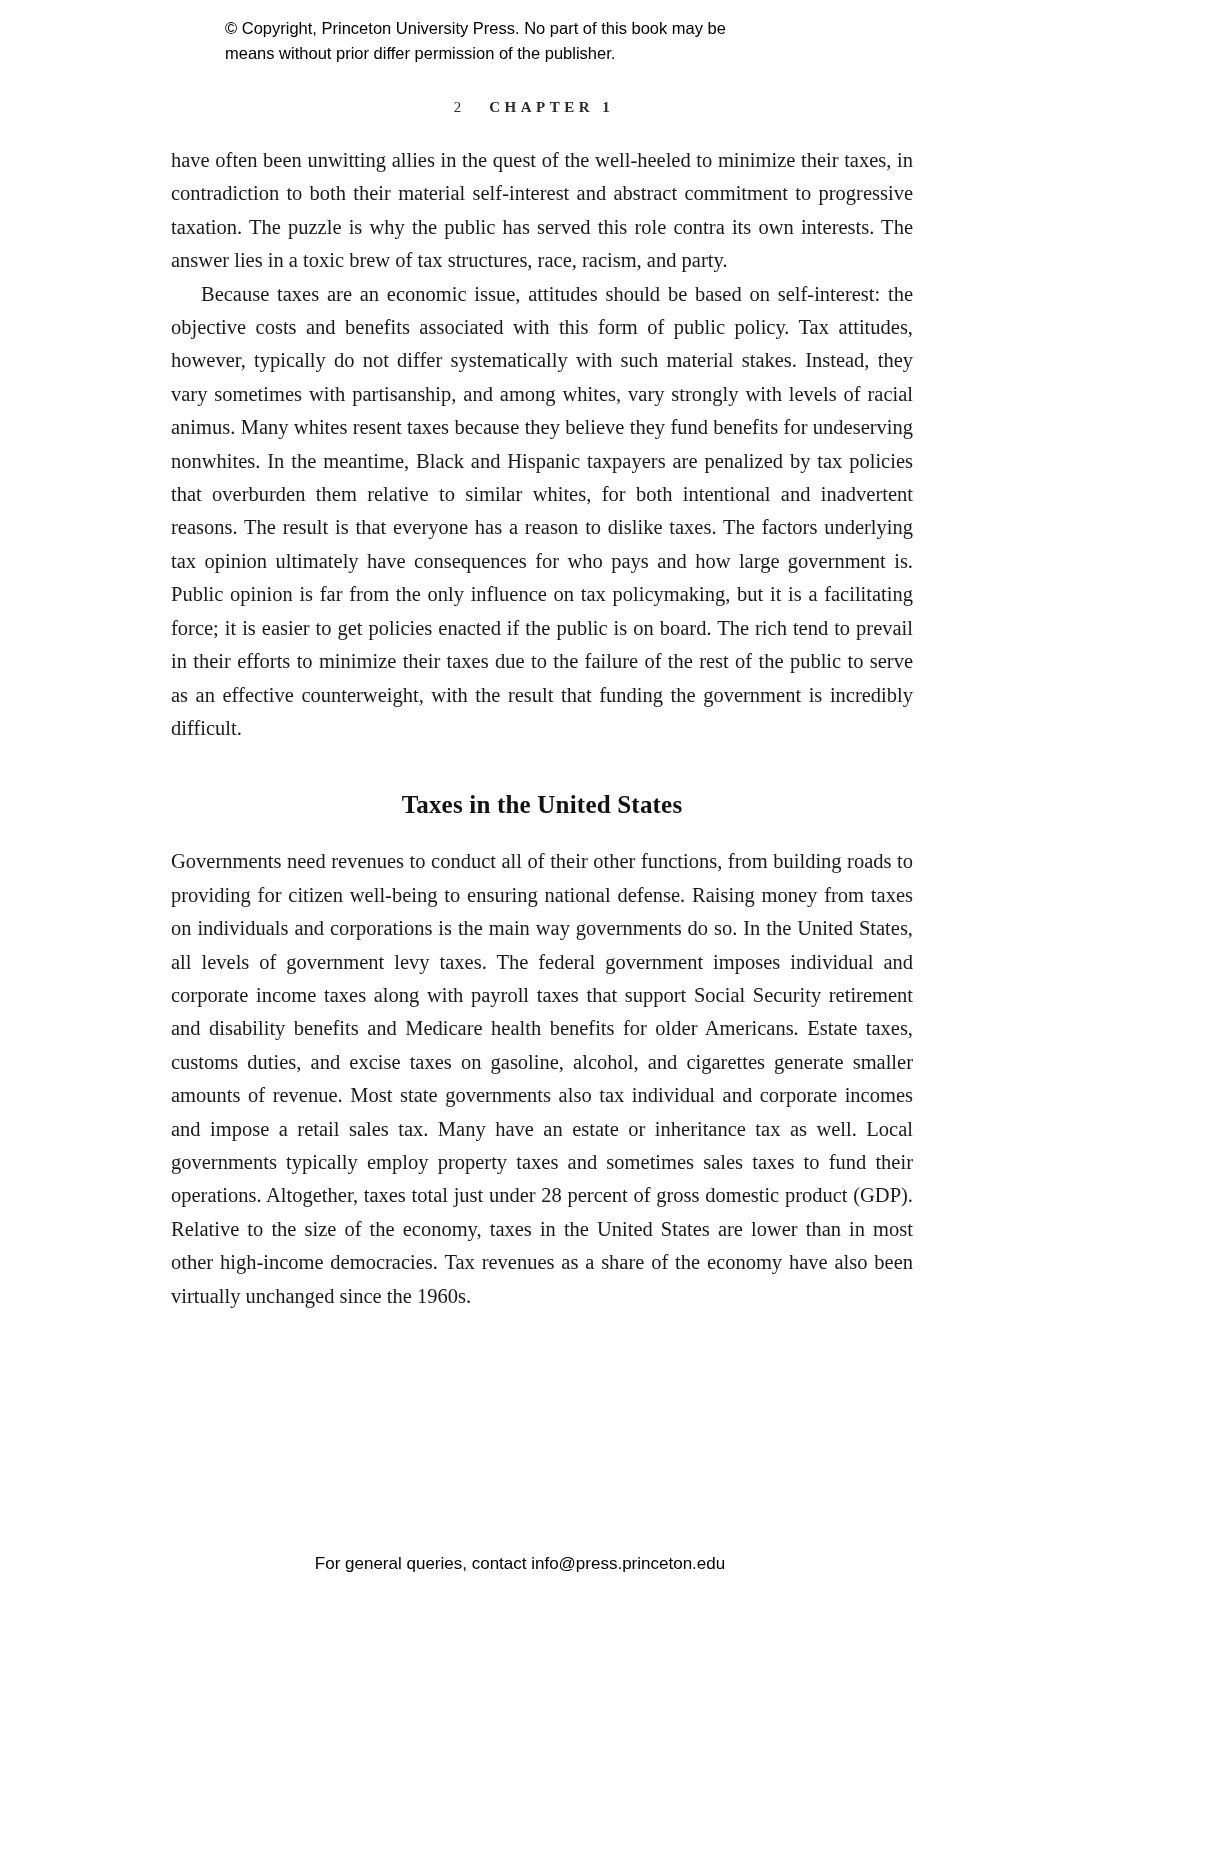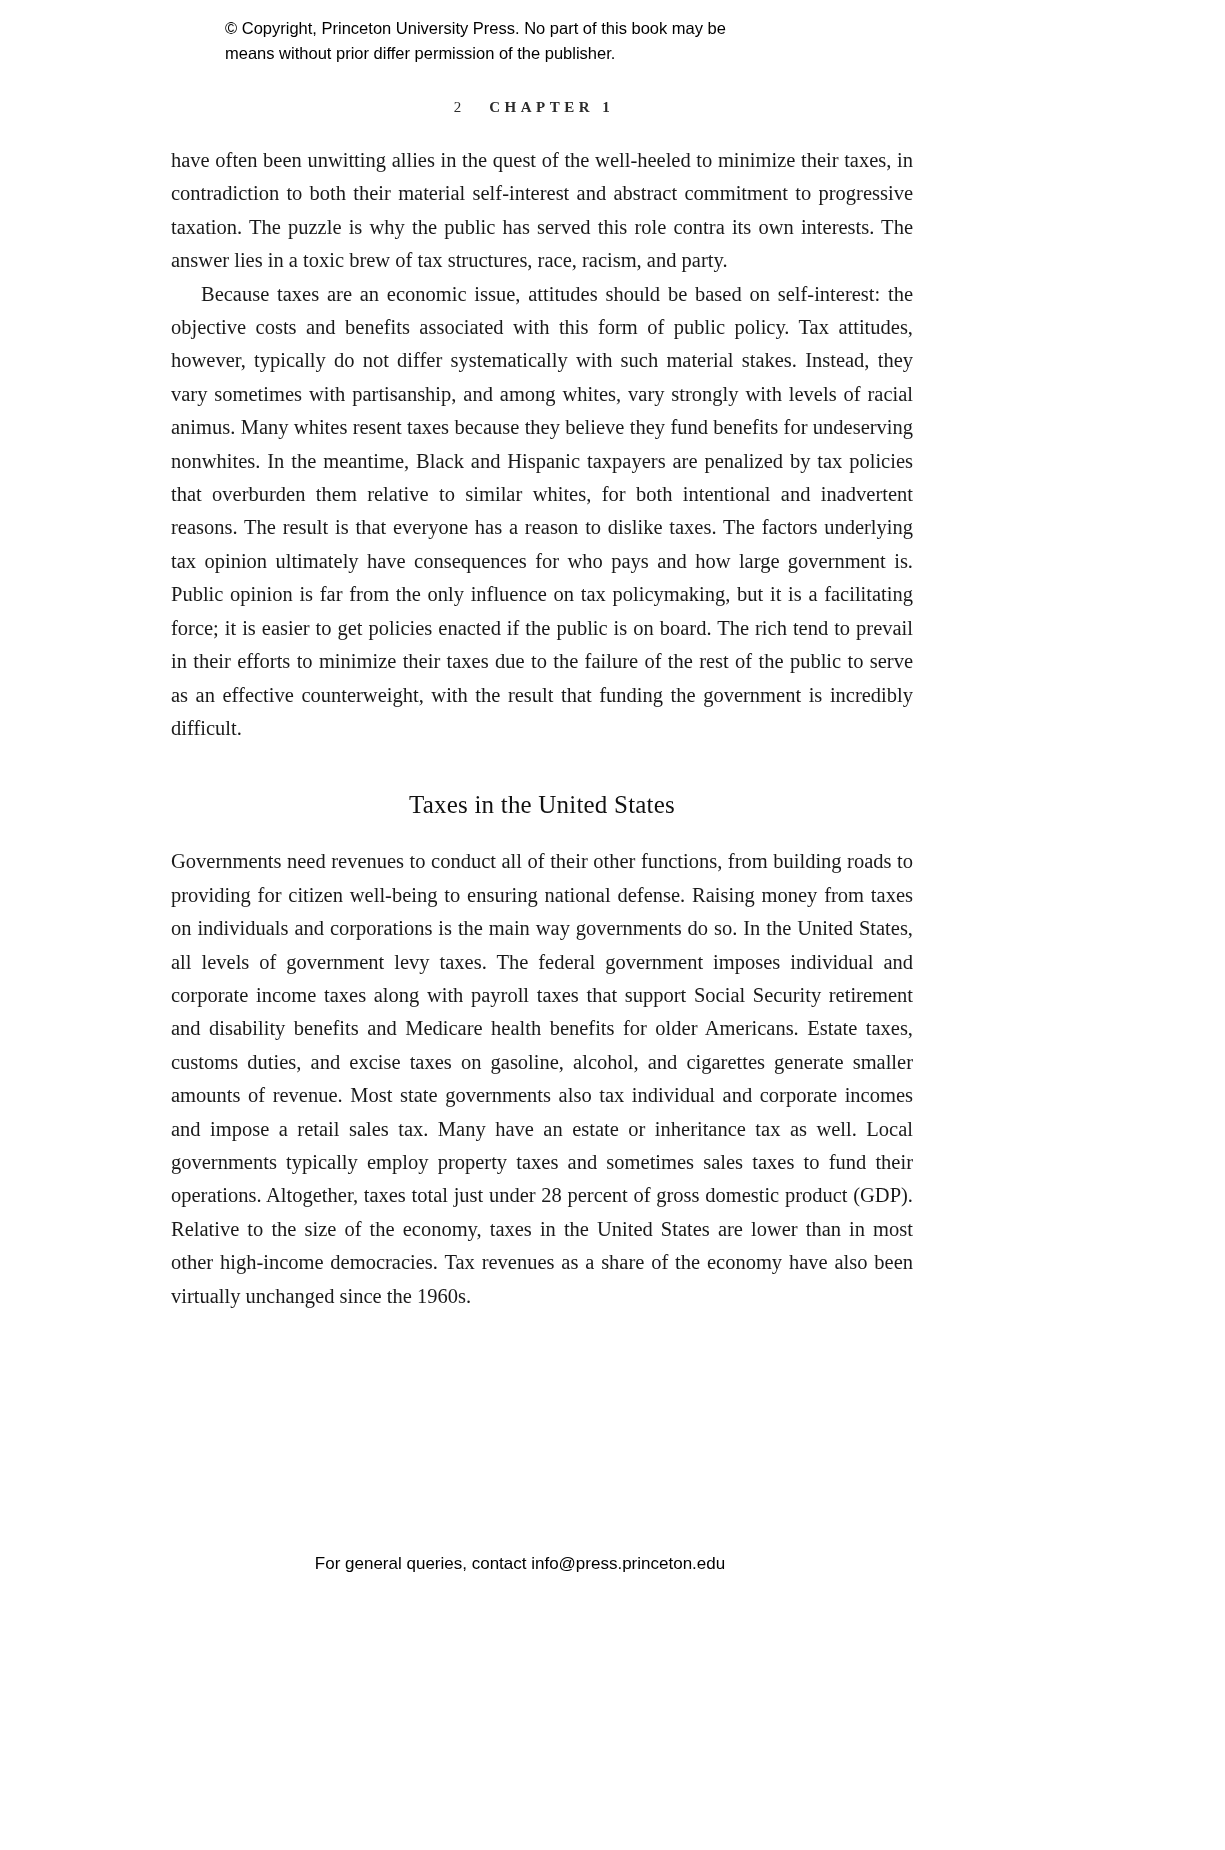--- a/index.html
+++ b/index.html
@@ -56,21 +56,21 @@
   }
   p.body {
     font-size: 20.5px;
     line-height: 33.4px;
     text-align: justify;
     color: #1a1a1a;
   }
   p.indent { text-indent: 30px; }
   h2.section-heading {
     font-size: 25px;
-    font-weight: normal;
+    font-weight: bold;
     text-align: center;
     color: #111111;
     margin-top: 46px;
     margin-bottom: 26px;
     letter-spacing: 0.2px;
   }
   .footer {
     position: absolute;
     left: 0px;
     top: 1554px;

